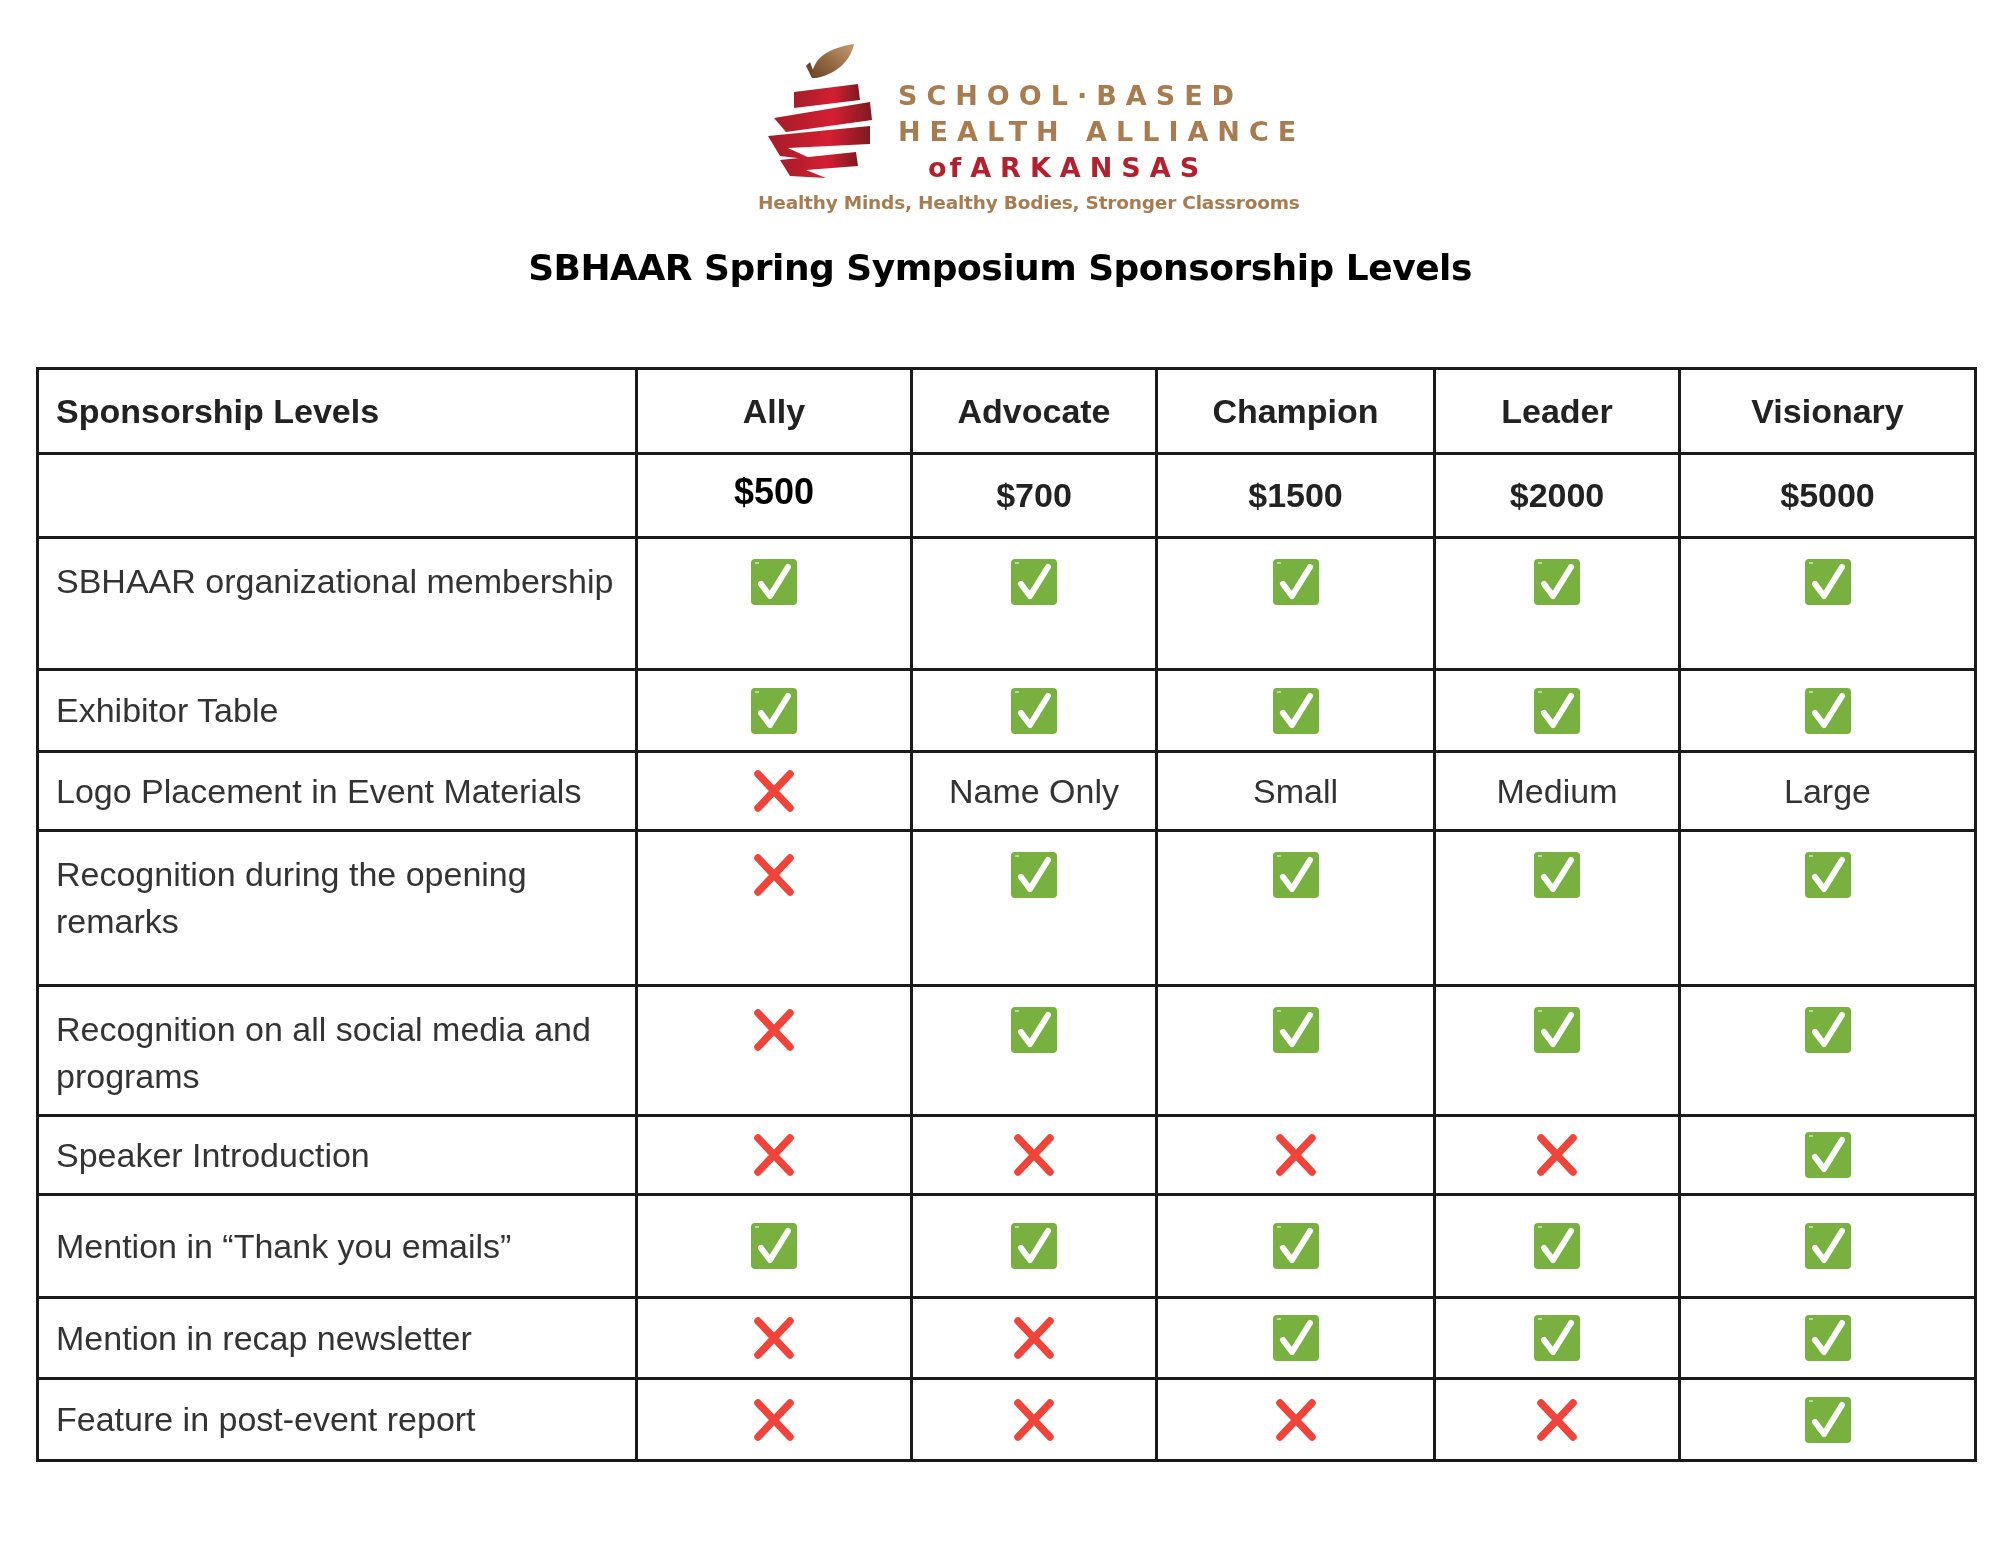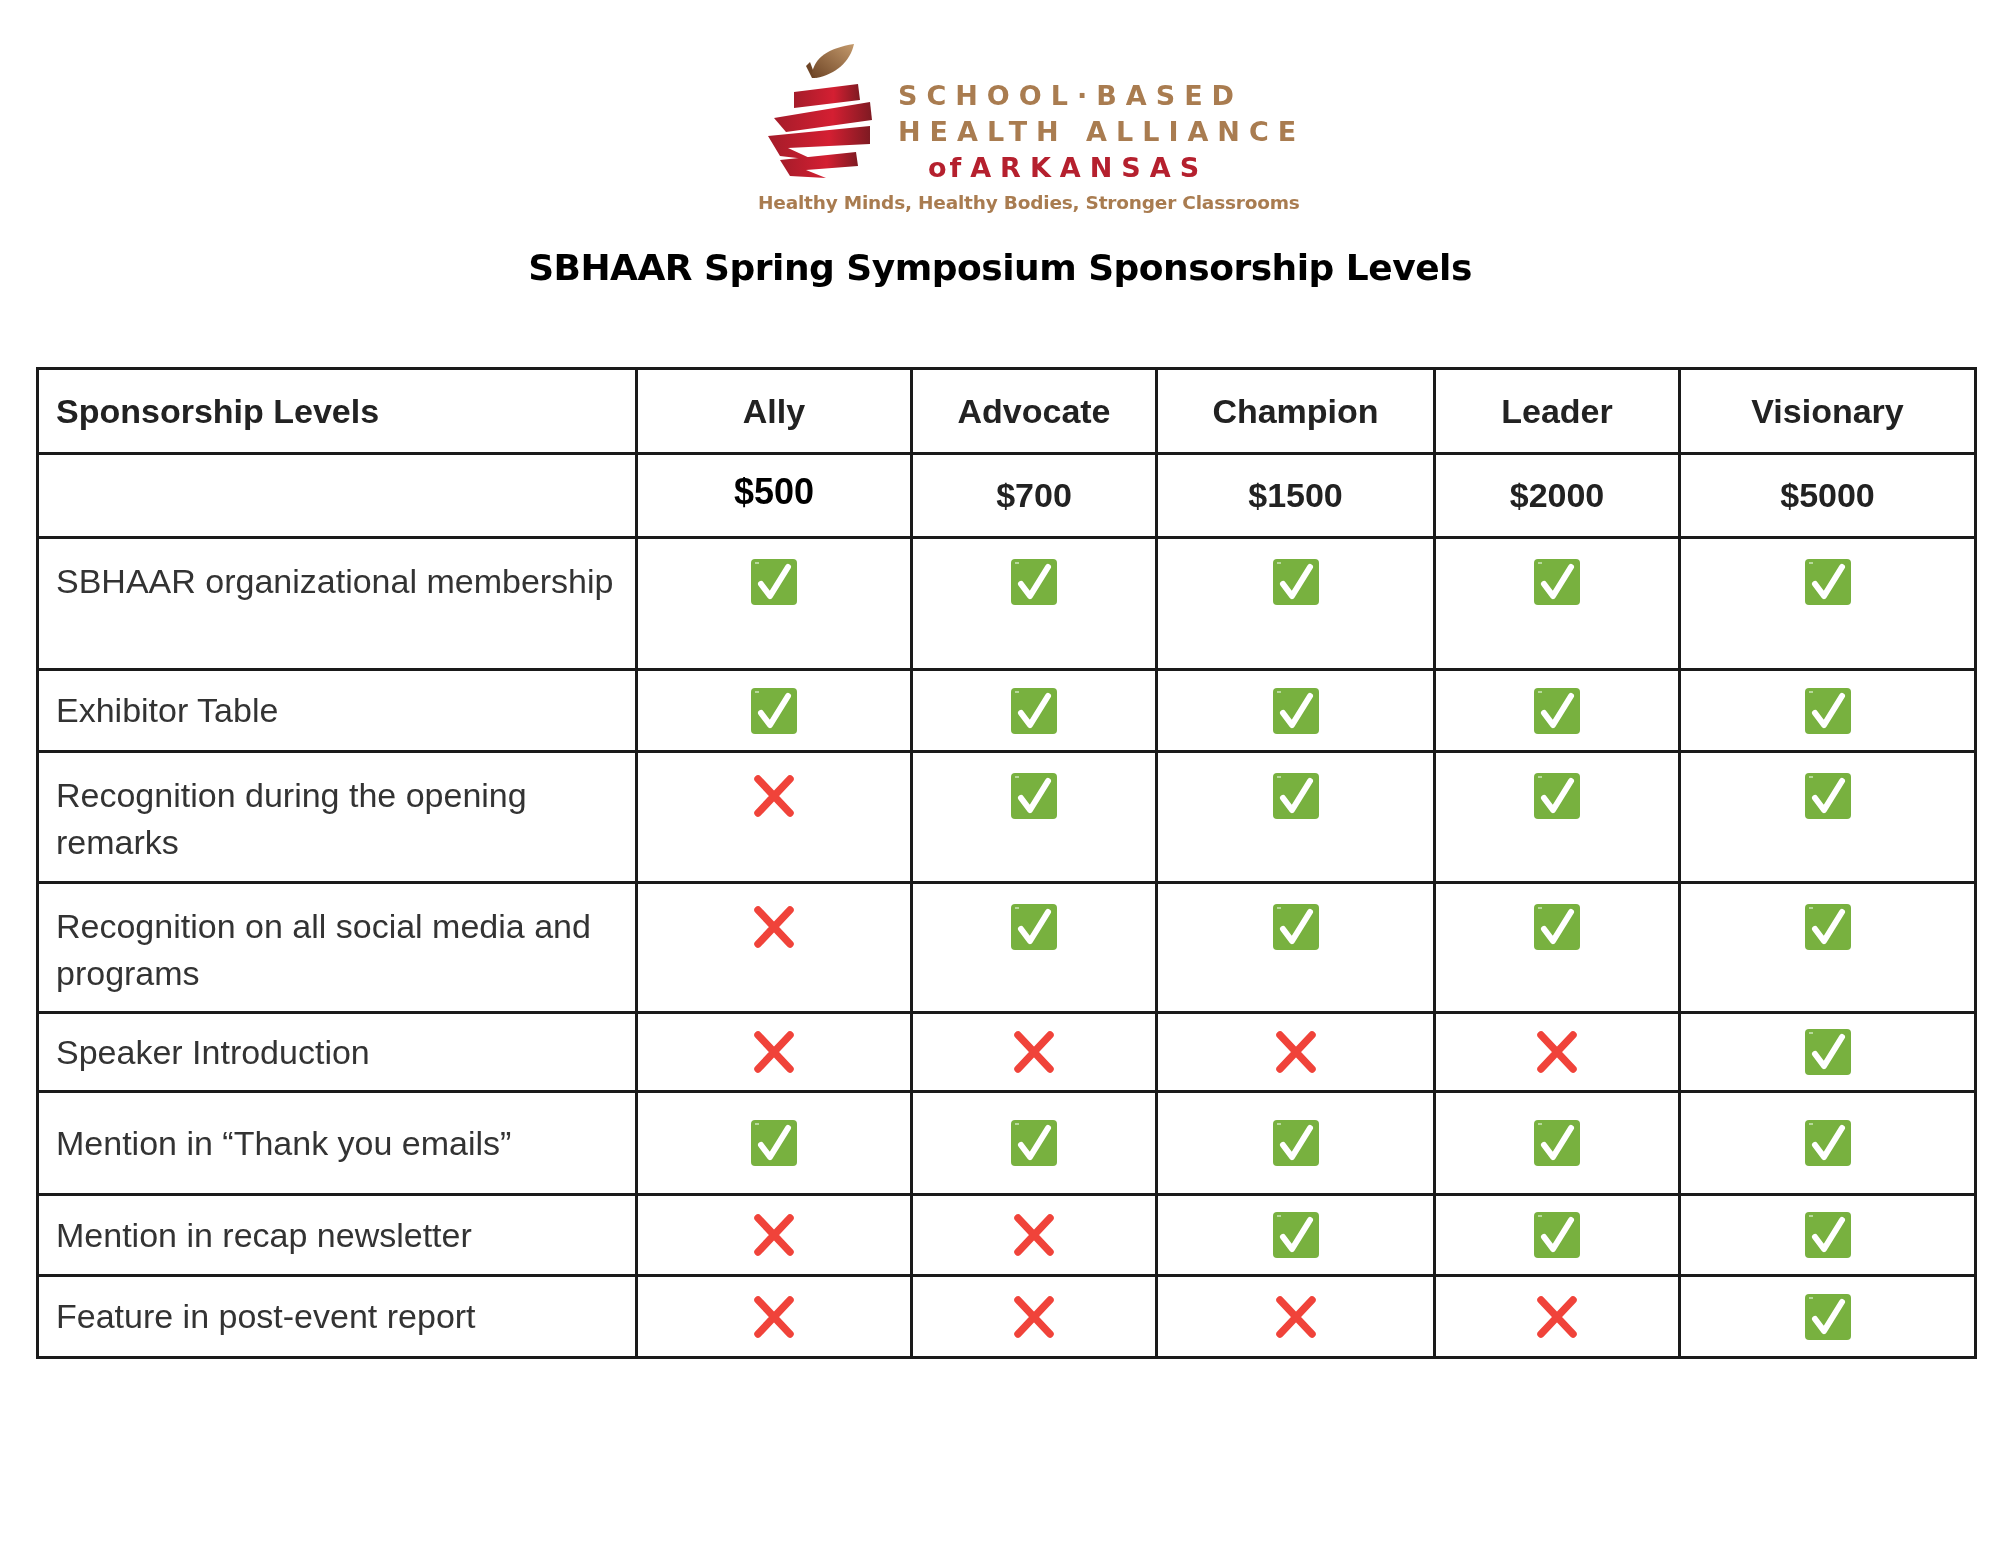--- a/index.html
+++ b/index.html
@@ -35,21 +35,21 @@
   .feature-label { text-align: left; vertical-align: top; padding: 0 10px 0 17px !important; line-height: 47px; }
   .feature-row.one-line .feature-label { vertical-align: middle; }
   .feature-row.two-line .feature-label { padding-top: 19px !important; }
   .feature-cell { text-align: center; vertical-align: middle; }
   .feature-row.two-line .feature-cell { vertical-align: top; padding-top: 19px !important; }
 
   .r-h1 { height: 132px; }
   .r-h2 { height: 82px; }
   .r-h3 { height: 82px; }
   .r-h4 { height: 79px; }
-  .r-h5 { height: 131px; }
+  .r-h5 { height: 155px; }
   .r-h6 { height: 130px; }
   .r-h7 { height: 79px; }
   .r-h8 { height: 103px; }
   .r-h9 { height: 81px; }
   .r-h10 { height: 82px; }
 
   .icon { display: inline-block; width: 48px; height: 48px; vertical-align: middle; }
   .icon svg { display: block; width: 48px; height: 48px; }
   .cell-text { display: inline-block; }
 </style>
@@ -163,20 +163,30 @@
               <rect x="1" y="1" width="46" height="46" rx="4" fill="#78b13f"></rect>
               <path d="M5 5 L9 5" stroke="#b7d99a" stroke-width="2"></path>
               <path d="M11 26 L20 38 L38 9" fill="none" stroke="#ffffff" stroke-width="6" stroke-linecap="round" stroke-linejoin="round"></path>
             </svg></span></td>
         <td class="feature-cell"><span class="icon"><svg viewBox="0 0 48 48">
               <rect x="1" y="1" width="46" height="46" rx="4" fill="#78b13f"></rect>
               <path d="M5 5 L9 5" stroke="#b7d99a" stroke-width="2"></path>
               <path d="M11 26 L20 38 L38 9" fill="none" stroke="#ffffff" stroke-width="6" stroke-linecap="round" stroke-linejoin="round"></path>
             </svg></span></td>
       </tr>
+      <tr class="feature-row r-h4 one-line">
+        <td class="feature-label">Logo Placement in Event Materials</td>
+        <td class="feature-cell"><span class="icon"><svg viewBox="0 0 48 48">
+              <path d="M8 7 L40 41 M40 7 L8 41" stroke="#f0433a" stroke-width="7.5" stroke-linecap="round"></path>
+            </svg></span></td>
+        <td class="feature-cell"><span class="cell-text">Name Only</span></td>
+        <td class="feature-cell"><span class="cell-text">Small</span></td>
+        <td class="feature-cell"><span class="cell-text">Medium</span></td>
+        <td class="feature-cell"><span class="cell-text">Large</span></td>
+      </tr>
       <tr class="feature-row r-h5 two-line">
         <td class="feature-label">Recognition during the opening remarks</td>
         <td class="feature-cell"><span class="icon"><svg viewBox="0 0 48 48">
               <path d="M8 7 L40 41 M40 7 L8 41" stroke="#f0433a" stroke-width="7.5" stroke-linecap="round"></path>
             </svg></span></td>
         <td class="feature-cell"><span class="icon"><svg viewBox="0 0 48 48">
               <rect x="1" y="1" width="46" height="46" rx="4" fill="#78b13f"></rect>
               <path d="M5 5 L9 5" stroke="#b7d99a" stroke-width="2"></path>
               <path d="M11 26 L20 38 L38 9" fill="none" stroke="#ffffff" stroke-width="6" stroke-linecap="round" stroke-linejoin="round"></path>
             </svg></span></td>

